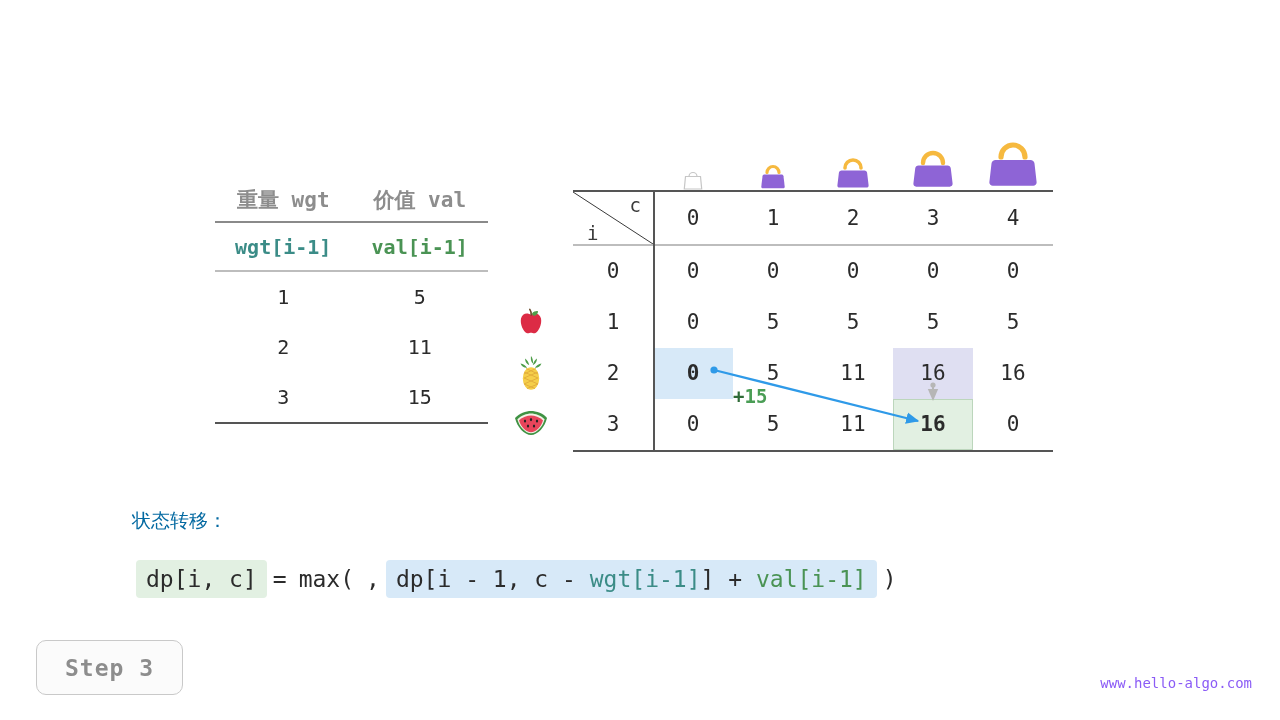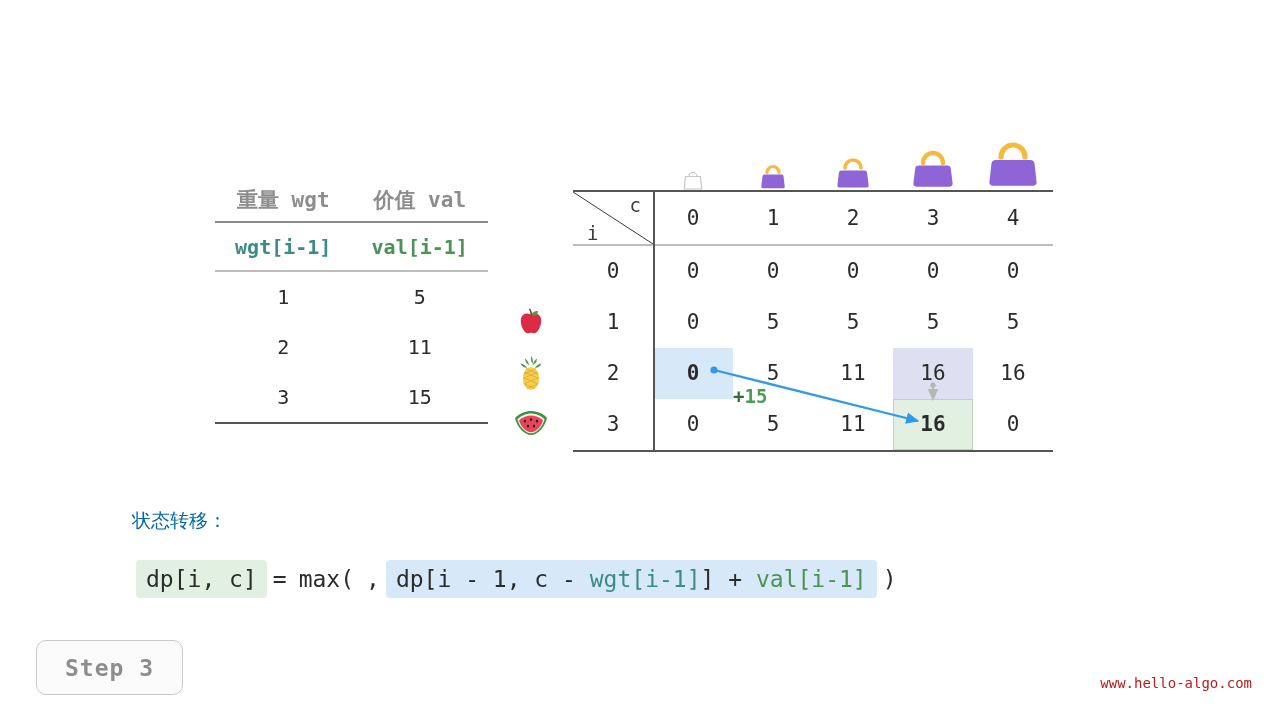--- a/index.html
+++ b/index.html
@@ -139,21 +139,21 @@
     width:145px;height:53px;border:1.5px solid #c9c9c9;border-radius:10px;
     background:#fbfbfb;display:flex;align-items:center;justify-content:center;
     font-family:"DejaVu Sans Mono","Liberation Mono",monospace;
     font-size:23px;font-weight:bold;color:#8d8d8d;letter-spacing:1px;
   }
 
   
   #footer{
     position:absolute;right:28px;top:675px;
     font-family:"DejaVu Sans Mono","Liberation Mono",monospace;
-    font-size:14px;color:#b91c1c;
+    font-size:14px;color:#8b5cf6;
   }
 </style>
 </head>
 <body>
 
 <div id="left-table">
   <div class="lt-row lt-head">
     <div>重量 wgt</div>
     <div>价值 val</div>
   </div>

